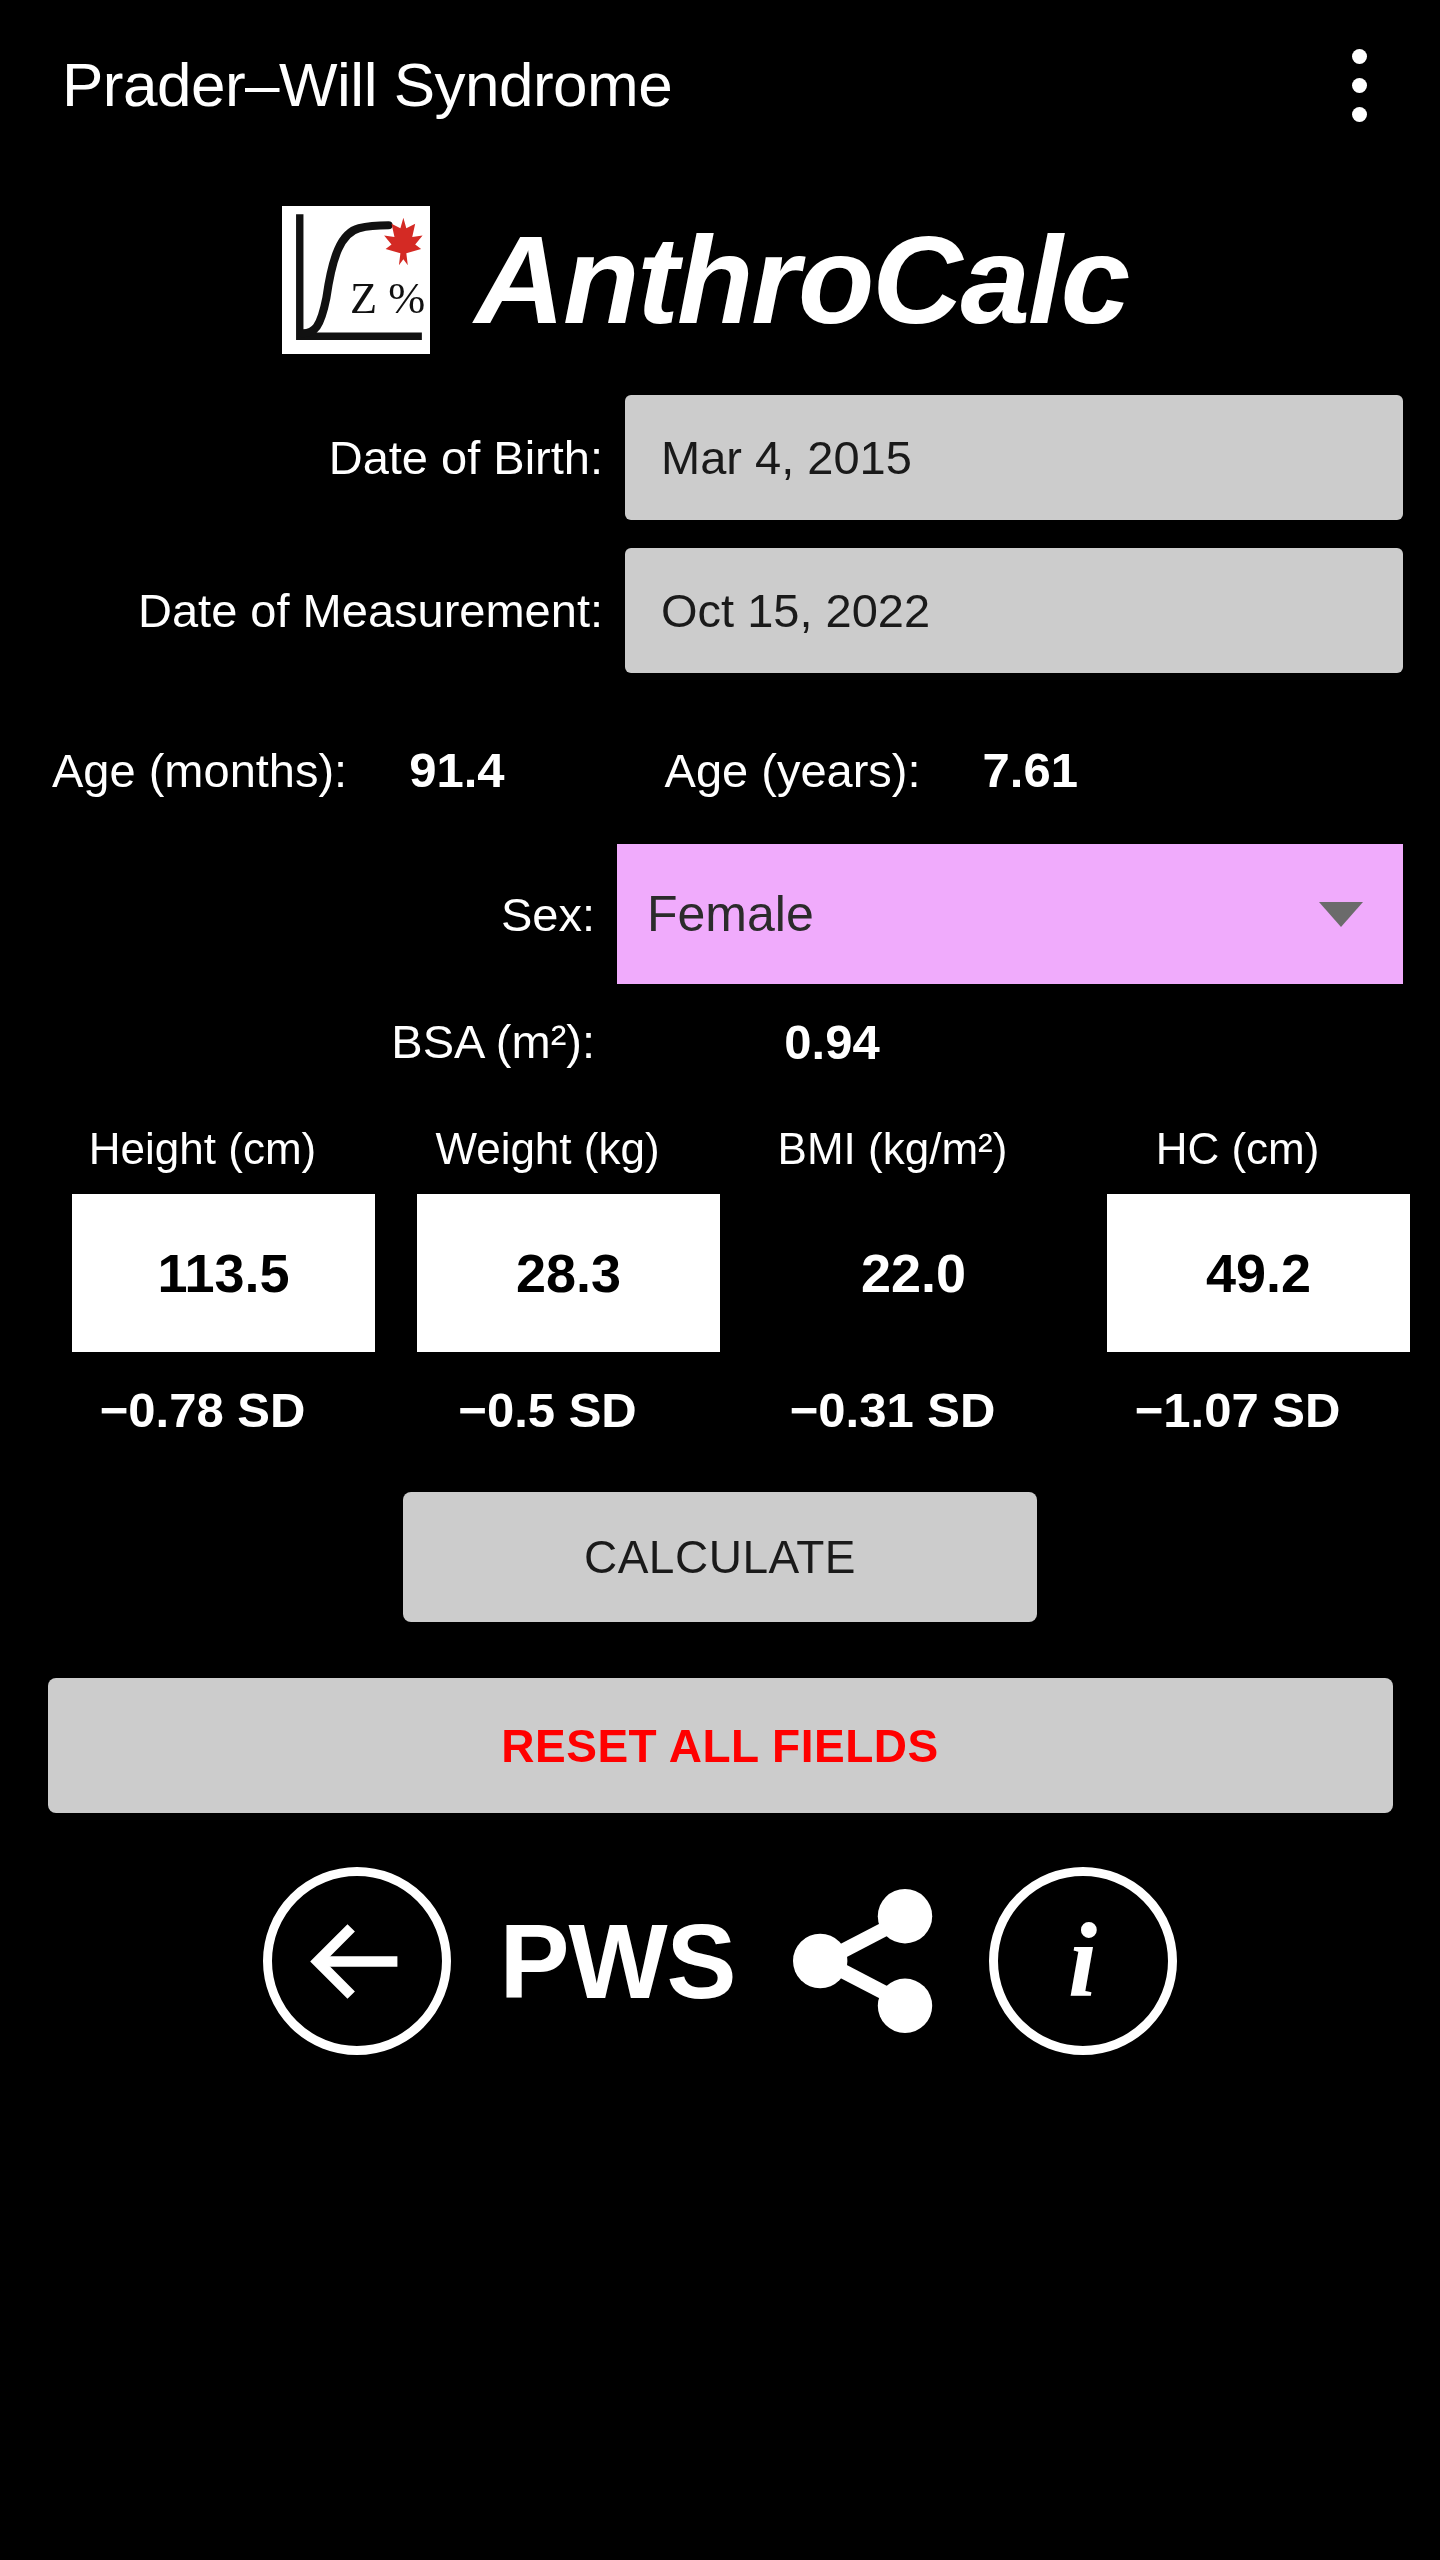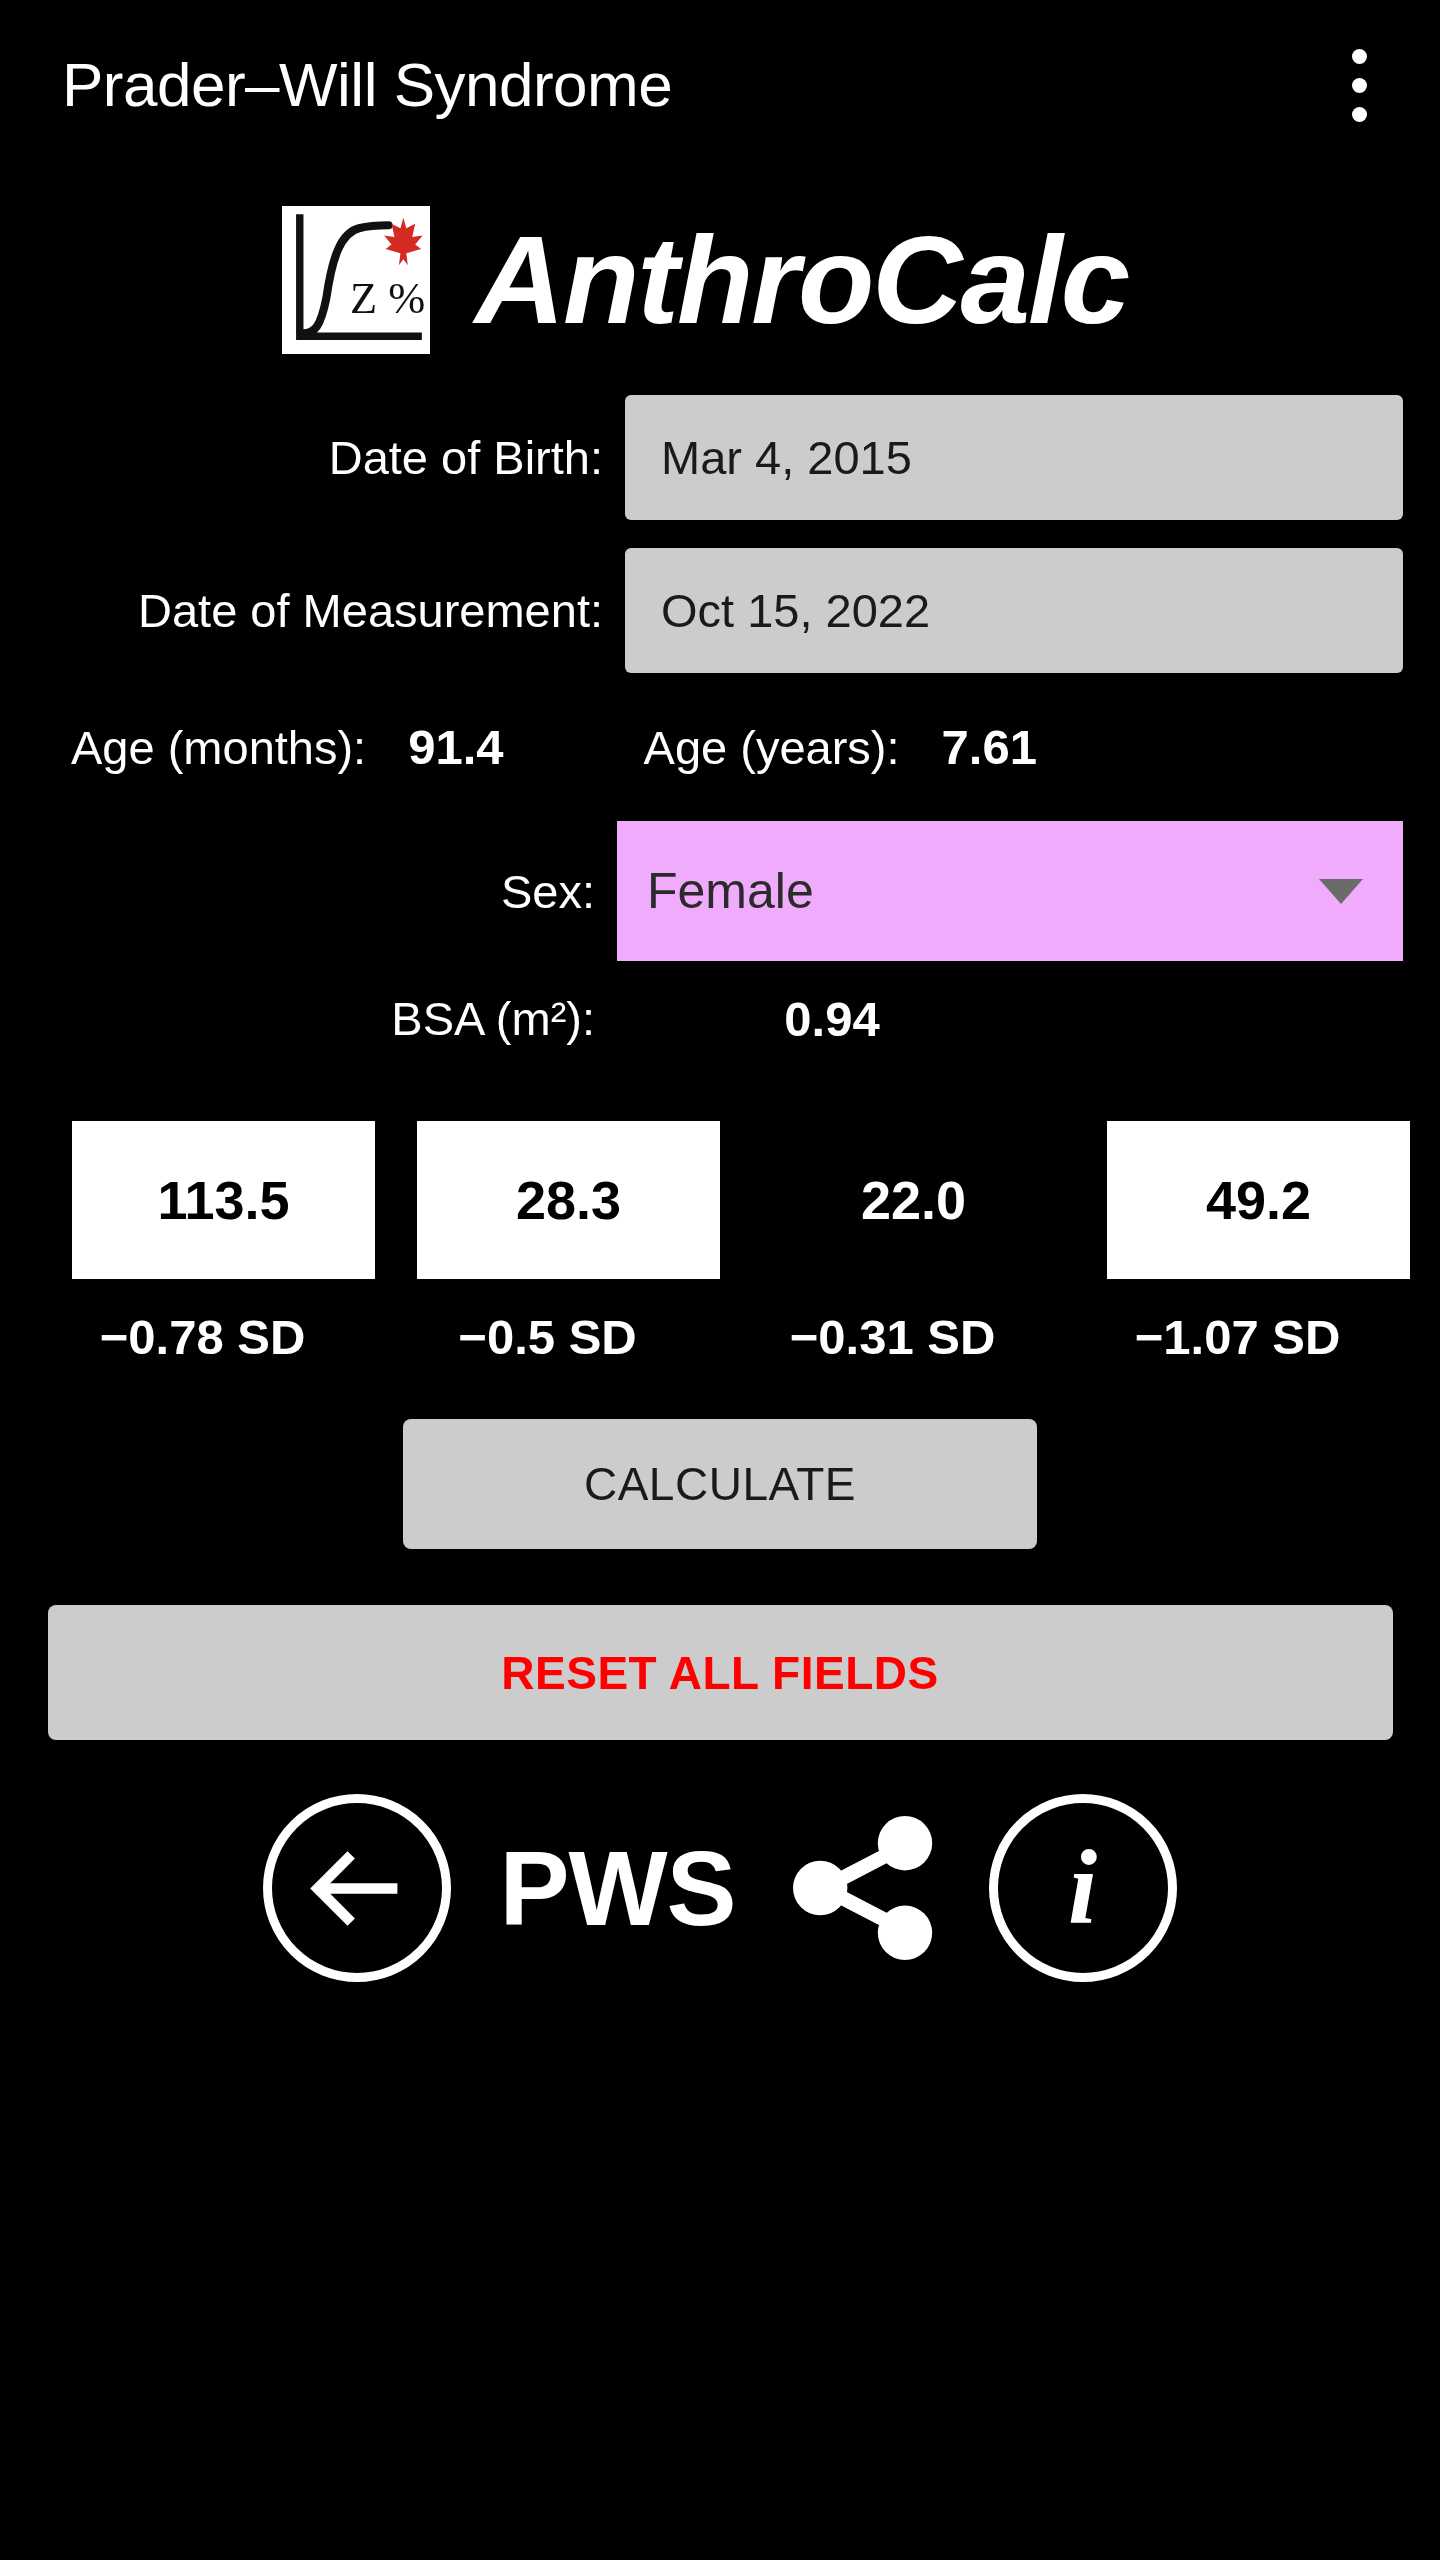--- a/index.html
+++ b/index.html
@@ -116,24 +116,25 @@
     padding-right: 22px;
     box-sizing: border-box;
   }
   .date-row .field-box {
     width: 778px;
     height: 125px;
   }
 
   
   .age-row {
-    margin-top: 46px;
-    display: flex;
-    align-items: center;
-    padding: 0 40px 0 71px;
+    margin-top: 69px;
+    display: flex;
+    align-items: center;
+    padding: 0 40px 0 52px;
+    gap: 20px;
   }
   .age-row .lbl { white-space: nowrap; }
   .age-months-val { margin-left: 42px; }
   .age-years-lbl  { margin-left: 140px; }
   .age-years-val  { margin-left: 42px; }
 
   
   .sex-row {
     margin-top: 46px;
     display: flex;
@@ -369,20 +370,26 @@
   </div>
 </div>
 
 <div class="bsa-row">
   <div class="lbl">BSA (m²):</div>
   <div class="val-strong">0.94</div>
 </div>
 
 <div class="meas">
 
+  <div class="meas-grid">
+    <div class="meas-head">Height (cm)</div>
+    <div class="meas-head">Weight (kg)</div>
+    <div class="meas-head">BMI (kg/m²)</div>
+    <div class="meas-head">HC (cm)</div>
+  </div>
 
   <div class="meas-grid">
     <div class="meas-input-cell">
       <div class="meas-input">113.5</div>
     </div>
     <div class="meas-input-cell">
       <div class="meas-input">28.3</div>
     </div>
     <div class="meas-input-cell">
       <div class="meas-input readonly">22.0</div>

